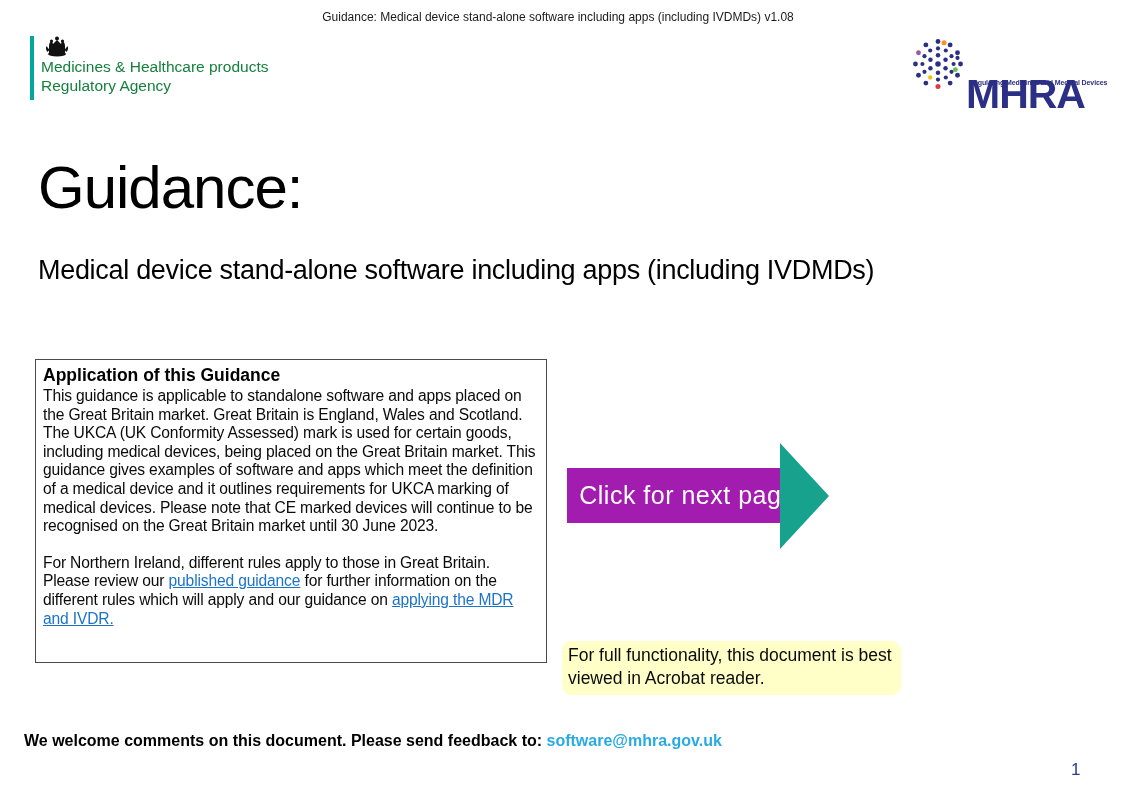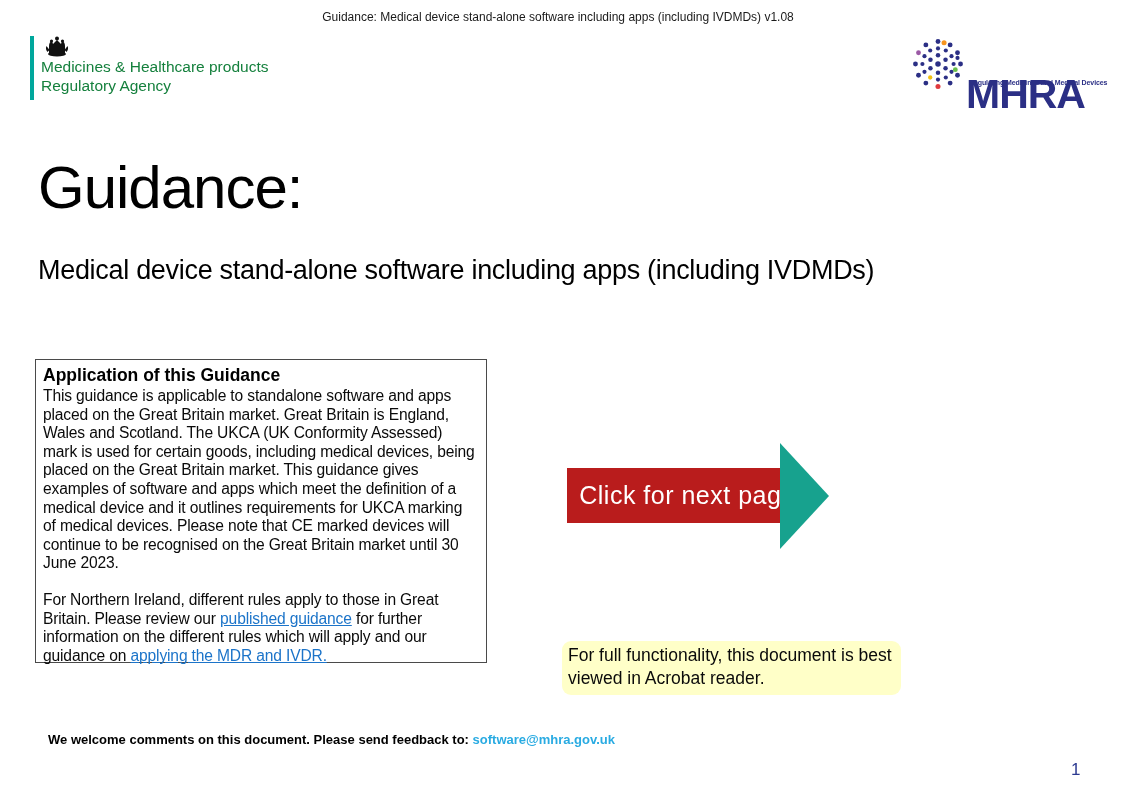--- a/index.html
+++ b/index.html
@@ -69,21 +69,21 @@
     left: 38px; top: 255px;
     font-size: 27px;
     font-weight: 400;
     letter-spacing: -0.3px;
     color: #000;
   }
   
   .app-box {
     position: absolute;
     left: 35px; top: 359px;
-    width: 452px; height: 304px;
+    width: 512px; height: 304px;
     border: 1.5px solid #4a4a4a;
     padding: 5px 8px 0 7px;
   }
   .app-box h2 {
     font-size: 17.5px;
     font-weight: bold;
     color: #000;
     margin-bottom: 1px;
   }
   .app-box p {
@@ -97,21 +97,21 @@
     color: #1c74c9;
     text-decoration: underline;
     cursor: pointer;
   }
   
   .next-arrow { position: absolute; left: 567px; top: 443px; width: 262px; height: 107px; cursor: pointer; }
   .next-arrow .body {
     position: absolute;
     left: 0; top: 25px;
     width: 213px; height: 55px;
-    background: #b91c1c;
+    background: #a21caf;
     display: flex; align-items: center; justify-content: center;
   }
   .next-arrow .head {
     position: absolute;
     left: 213px; top: 0;
     width: 0; height: 0;
     border-top: 53.5px solid transparent;
     border-bottom: 53.5px solid transparent;
     border-left: 49px solid #17a28e;
   }
@@ -131,22 +131,22 @@
     background: #ffffc8;
     padding: 3px 6px 5px 6px;
     font-size: 17.5px;
     line-height: 23px;
     color: #0a0a0a;
     border-radius: 9px;
   }
   
   .doc-footer {
     position: absolute;
-    left: 48px; top: 732px;
-    font-size: 13px;
+    left: 24px; top: 732px;
+    font-size: 16px;
     font-weight: bold;
     color: #000;
   }
   .email-link { color: #29abe2; text-decoration: none; cursor: pointer; }
   .page-number {
     position: absolute;
     left: 1071px; top: 760px;
     font-size: 17px;
     color: #2b3990;
   }

